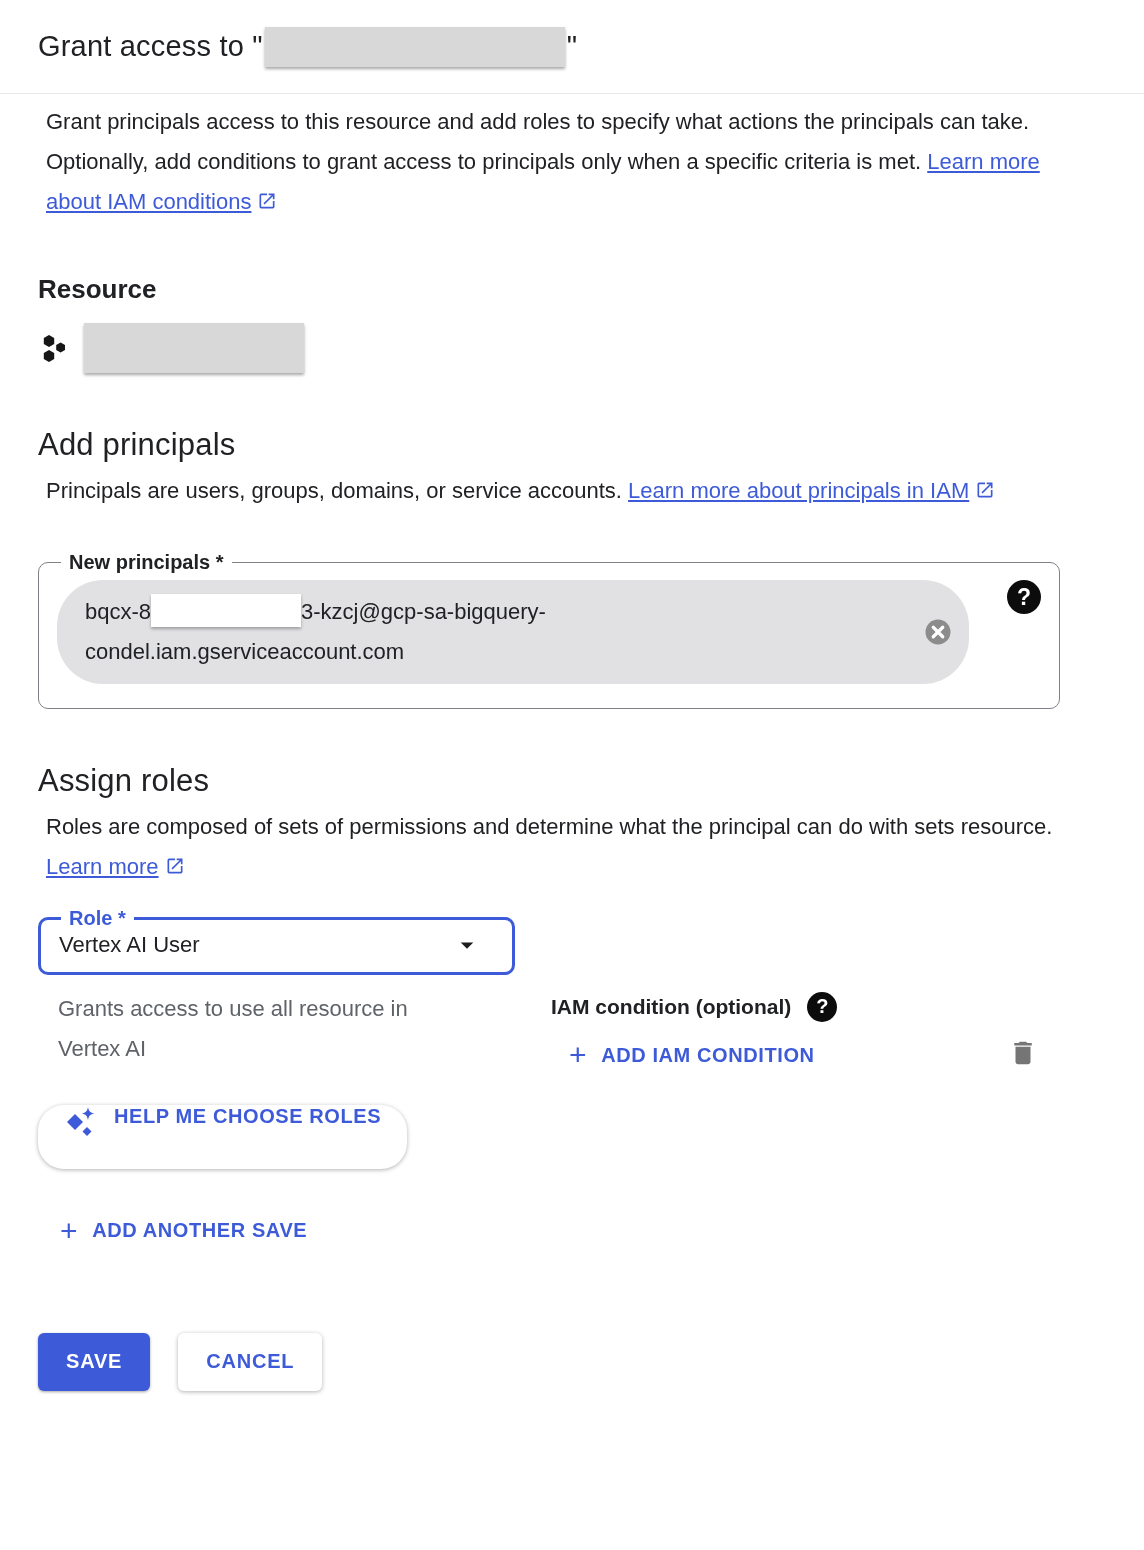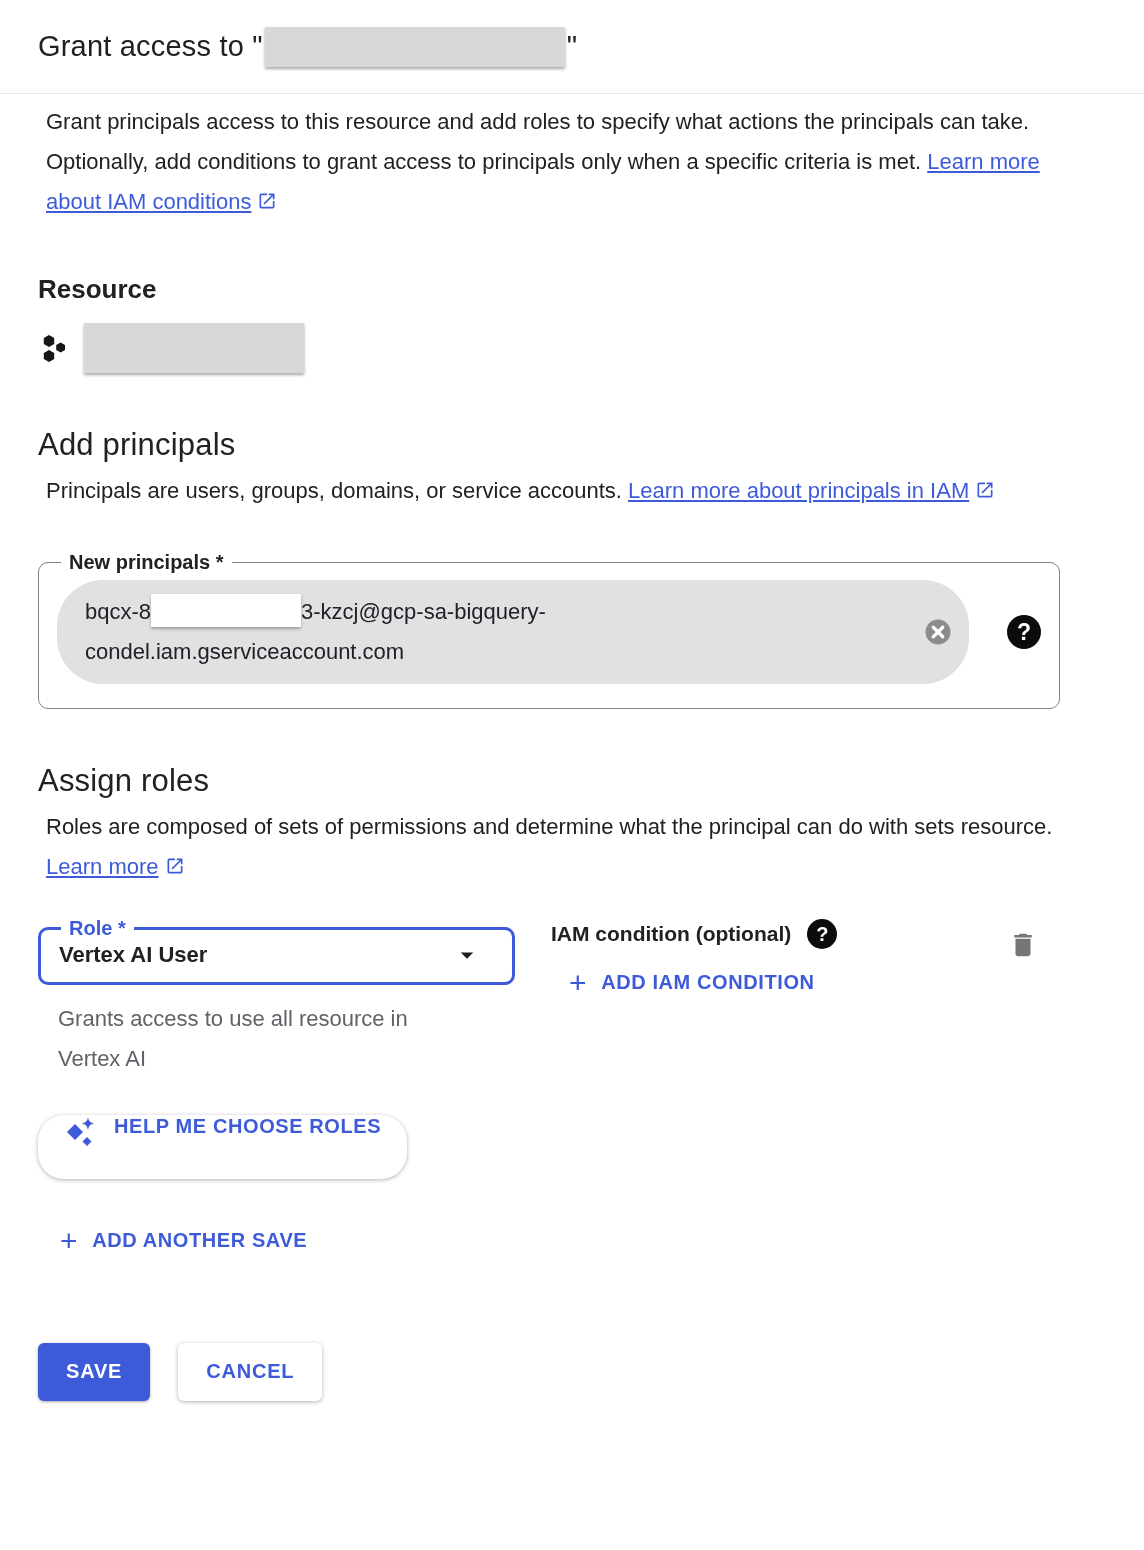--- a/index.html
+++ b/index.html
@@ -50,21 +50,21 @@
   .section-copy{margin-top:18px;}
   
   fieldset.principals-field{
     margin:40px 0 0;width:1022px;min-height:148px;
     border:1px solid #7e8287;border-radius:10px;
     padding:6px 16px 24px 18px;
   }
   fieldset.principals-field legend{
     font-size:20px;font-weight:700;padding:0 8px;margin-left:4px;color:var(--text);
   }
-  .principals-content{display:flex;align-items:center;}
+  .principals-content{display:flex;align-items:flex-start;}
   .principal-chip{
     position:relative;background:var(--chip-bg);border-radius:46px;
     padding:12px 70px 12px 28px;width:912px;
     font-size:22px;line-height:40px;color:var(--text);
   }
   .redact.chip-redact{
     width:150px;height:33px;background:#ffffff;vertical-align:-8px;
     box-shadow:0 2px 3px rgba(0,0,0,.3);
   }
   .chip-remove{
@@ -72,30 +72,30 @@
     width:30px;height:30px;border:none;background:transparent;padding:0;cursor:pointer;
   }
   .chip-remove svg{width:30px;height:30px;display:block;}
   .help-circle{
     width:34px;height:34px;border-radius:50%;background:#0c0c0c;color:#fff;
     font-size:23px;font-weight:700;display:flex;align-items:center;justify-content:center;
     margin-left:38px;flex:0 0 auto;cursor:pointer;user-select:none;
   }
   .help-circle.small{width:30px;height:30px;font-size:20px;margin-left:16px;}
   
-  .role-row{display:flex;align-items:flex-start;margin-top:30px;}
+  .role-row{display:flex;align-items:flex-end;margin-top:20px;}
   .role-col{width:477px;flex:0 0 auto;}
   fieldset.role-field{
     margin:0;border:3px solid var(--blue);border-radius:10px;
     padding:0 16px 12px 18px;width:477px;
   }
   fieldset.role-field legend{
     font-size:20px;font-weight:700;color:var(--blue);padding:0 8px;margin-left:2px;
   }
-  .role-value-row{display:flex;align-items:center;justify-content:space-between;cursor:pointer;font-weight:bold;}
+  .role-value-row{display:flex;align-items:center;justify-content:space-between;cursor:pointer;}
   .role-value{font-size:22px;color:var(--text);}
   .dropdown-arrow{width:30px;height:30px;fill:#1d1d1d;margin-right:14px;}
   .role-helper{
     margin-top:14px;font-size:22px;line-height:40px;color:var(--gray-text);
     max-width:395px;padding-left:20px;
   }
   .condition-col{margin-left:36px;flex:1;}
   .condition-label-row{display:flex;align-items:center;margin-top:2px;}
   .condition-label{font-size:21px;font-weight:700;color:var(--text);}
   .text-button{

